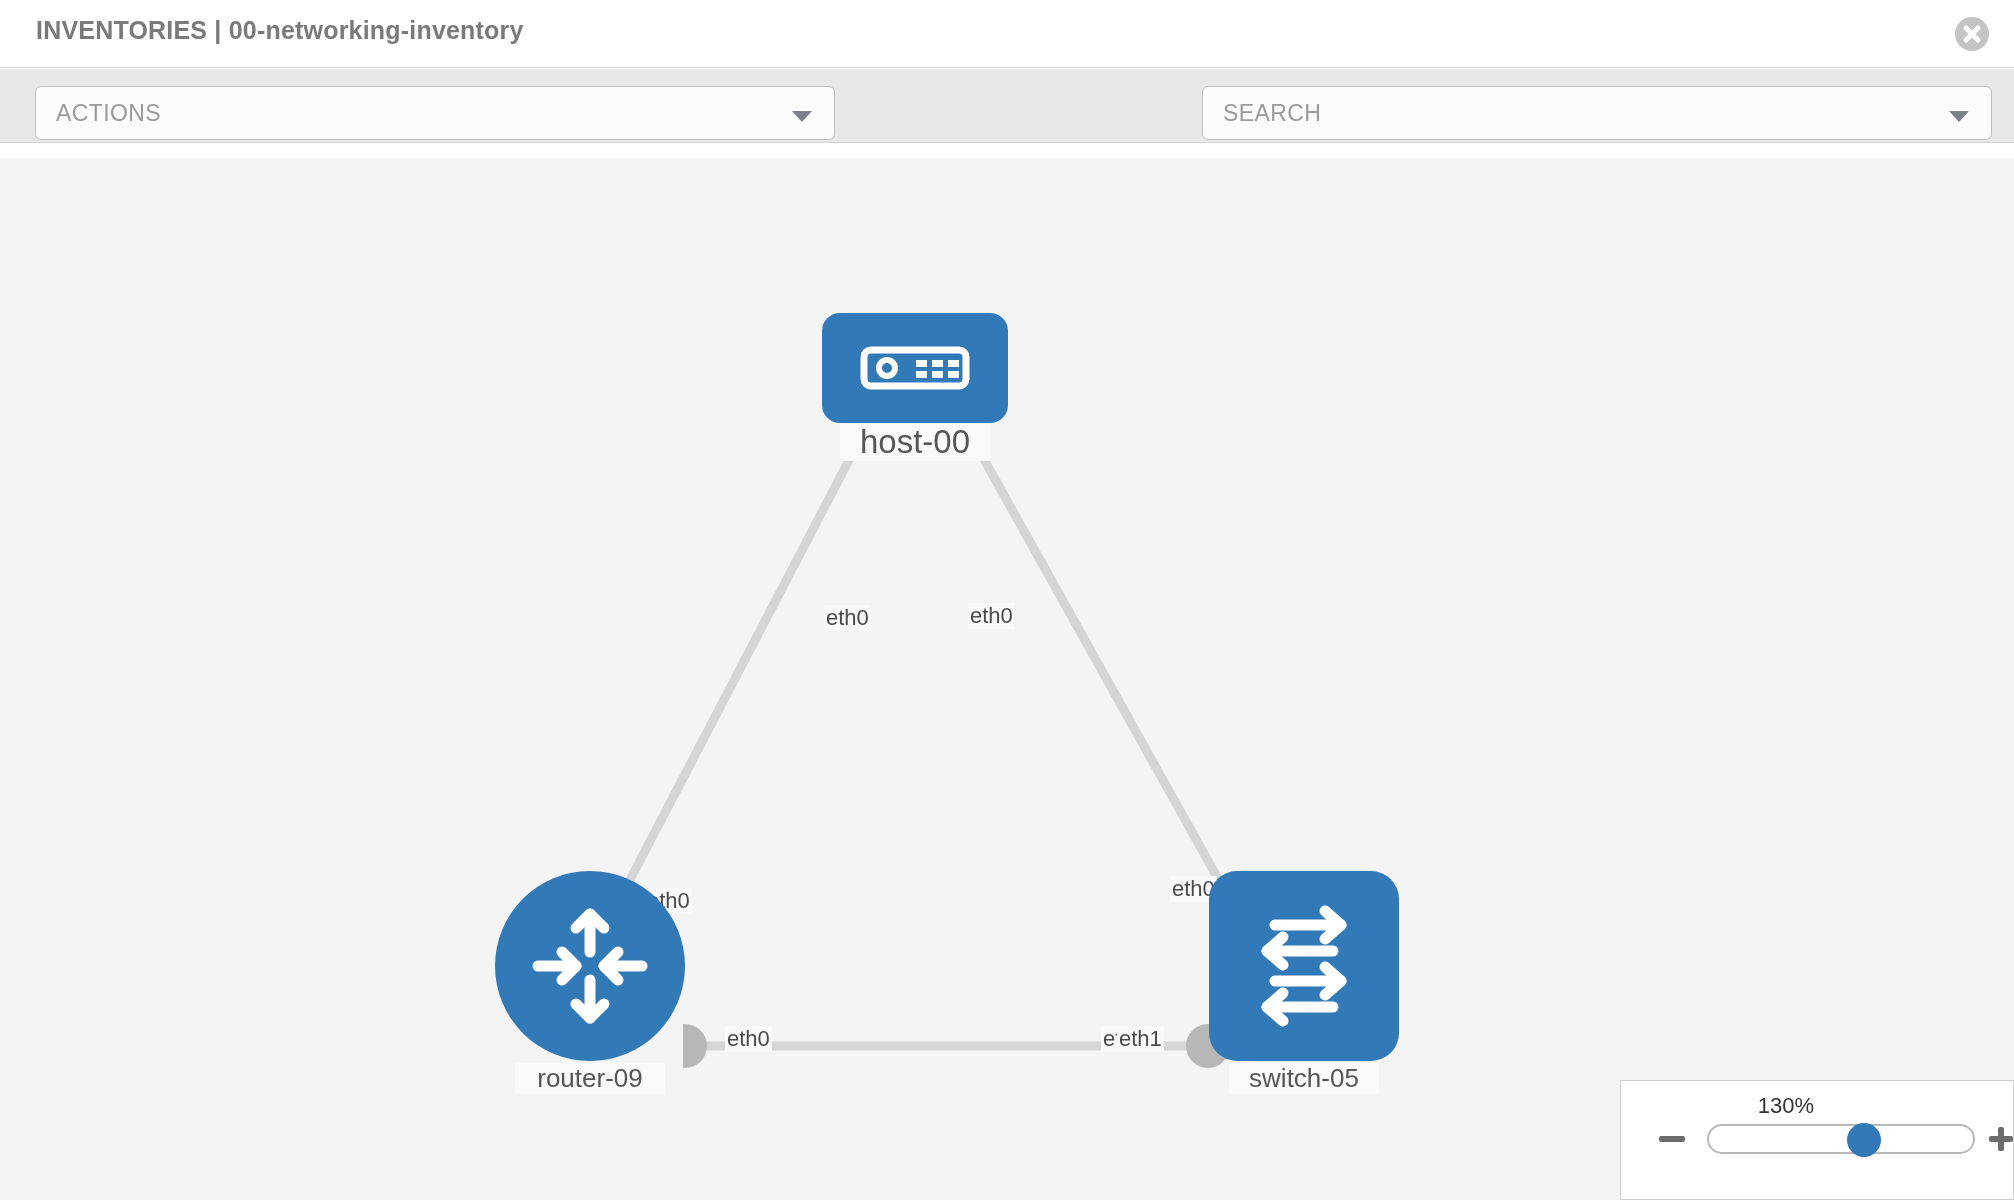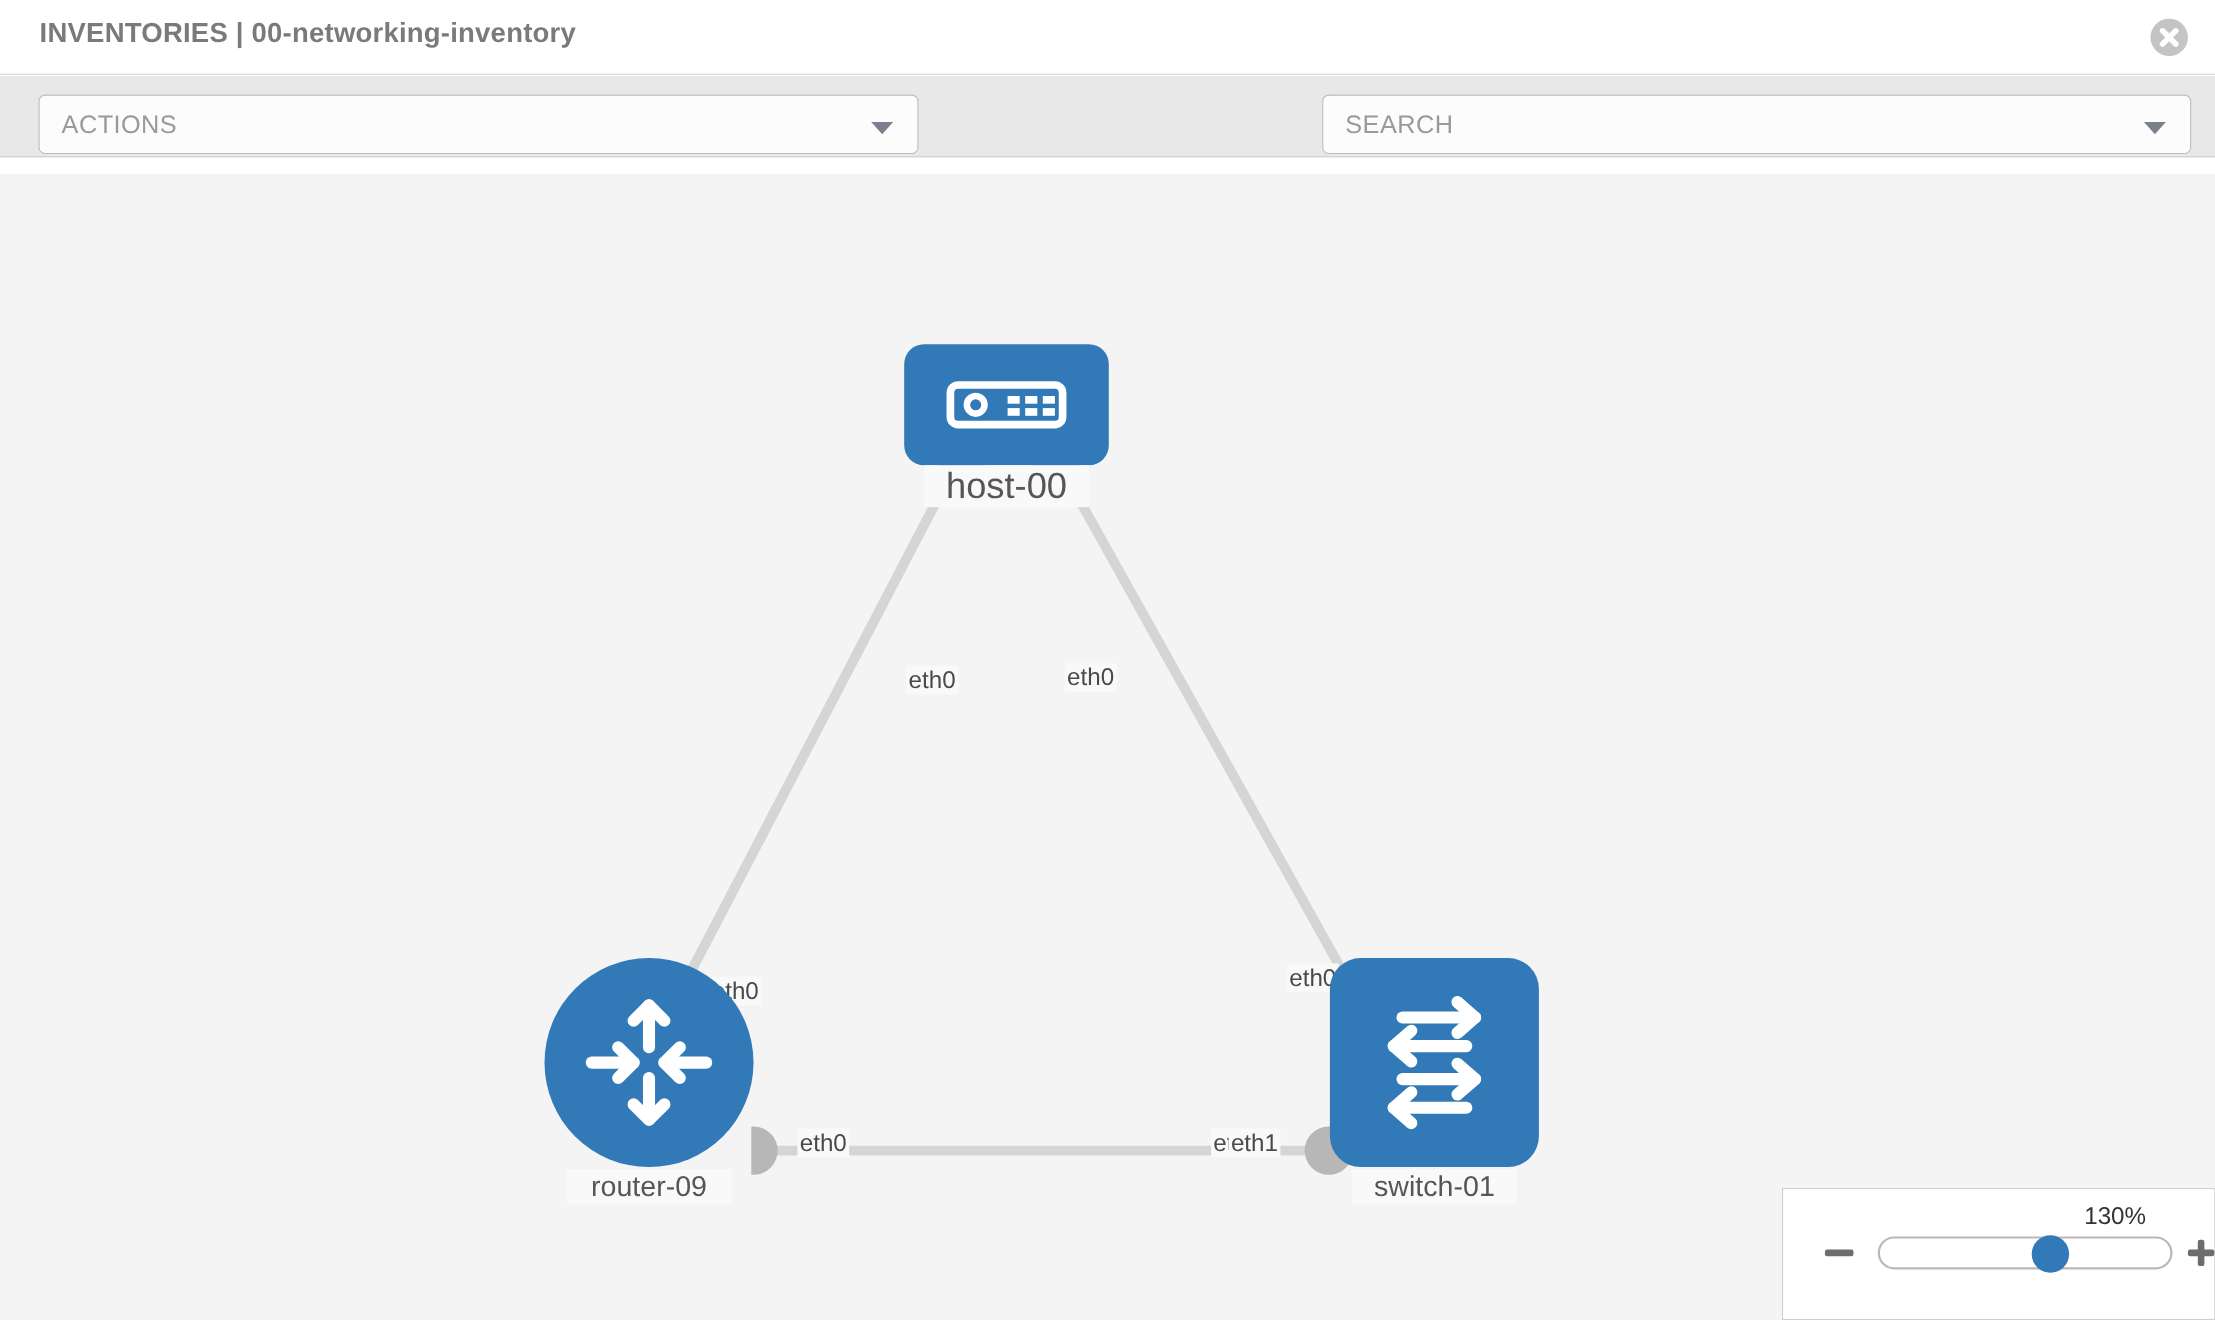--- a/index.html
+++ b/index.html
@@ -119,21 +119,21 @@
 
   
   .zoom-widget {
     position: absolute; left: 1620px; top: 1080px;
     width: 394px; height: 120px;
     background: #ffffff;
     border: 1px solid #cfcfcf;
   }
   .zoom-value {
     position: absolute; left: 0; top: 12px; width: 330px;
-    text-align: right;
+    text-align: center;
     font-size: 22px; color: #333333;
   }
   .zoom-minus {
     position: absolute; left: 38px; top: 55px;
     width: 26px; height: 6px; border-radius: 2px;
     background: #6d6d6d; cursor: pointer;
   }
   .zoom-track {
     position: absolute; left: 86px; top: 43px;
     width: 268px; height: 30px;
@@ -274,21 +274,21 @@
           <path d="M42 34 L26 48 L42 62"></path>
 
           <path d="M34 78 L100 78"></path>
           <path d="M84 64 L100 78 L84 92"></path>
 
           <path d="M92 104 L26 104"></path>
           <path d="M42 90 L26 104 L42 118"></path>
         </g>
       </svg>
     </div>
-    <div class="node-label">switch-01</div>
+    <div class="node-label">switch-05</div>
   </div>
 </div>
 
 <div class="zoom-widget">
   <div class="zoom-value">130%</div>
   <div class="zoom-minus"></div>
   <div class="zoom-track">
     <div class="zoom-thumb" id="zoom-thumb" style="left: 138px;"></div>
   </div>
   <div class="zoom-plus"></div>

